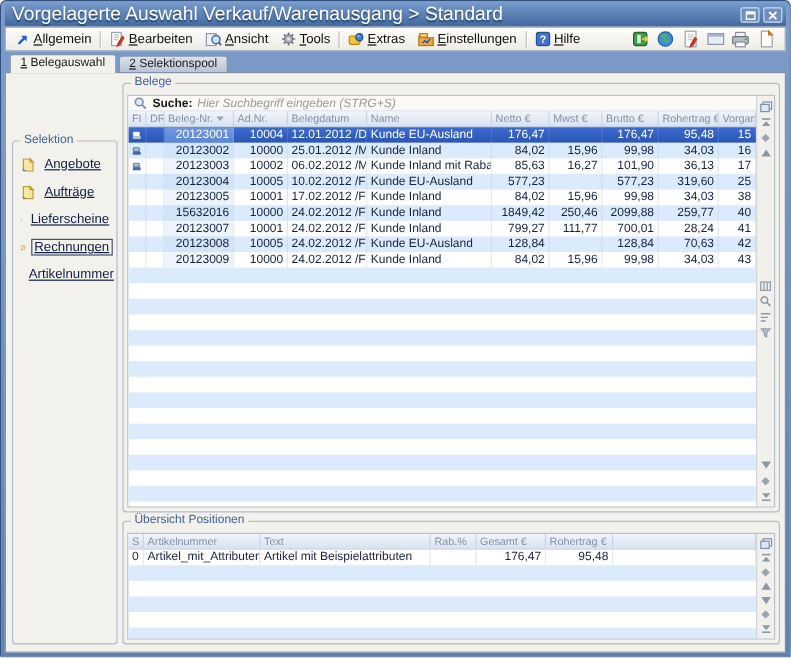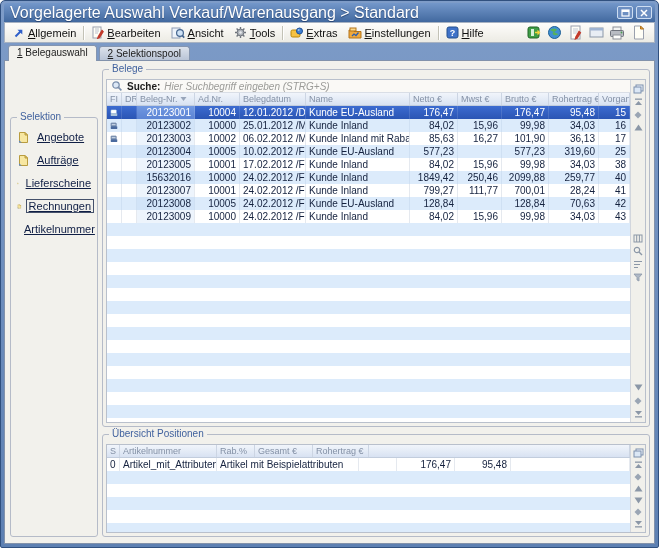--- a/index.html
+++ b/index.html
@@ -531,20 +531,21 @@
         </div>
       </div>
 
       <div class="groupbox gb-pos">
         <span class="gb-label">Übersicht Positionen</span>
         <div class="gridwrap">
           <div class="gridmain">
             <div class="hdr">
               <div class="c p0">S</div>
               <div class="c p1">Artikelnummer</div>
+              <div class="c p2">Text</div>
               <div class="c p3">Rab.%</div>
               <div class="c p4">Gesamt €</div>
               <div class="c p5">Rohertrag €</div>
               <div class="c p6"></div>
             </div>
             <div id="pos-rows">
                 <div class="r">
     <div class="c p0">0</div>
     <div class="c p1">Artikel_mit_Attributen</div>
     <div class="c p2">Artikel mit Beispielattributen</div>

